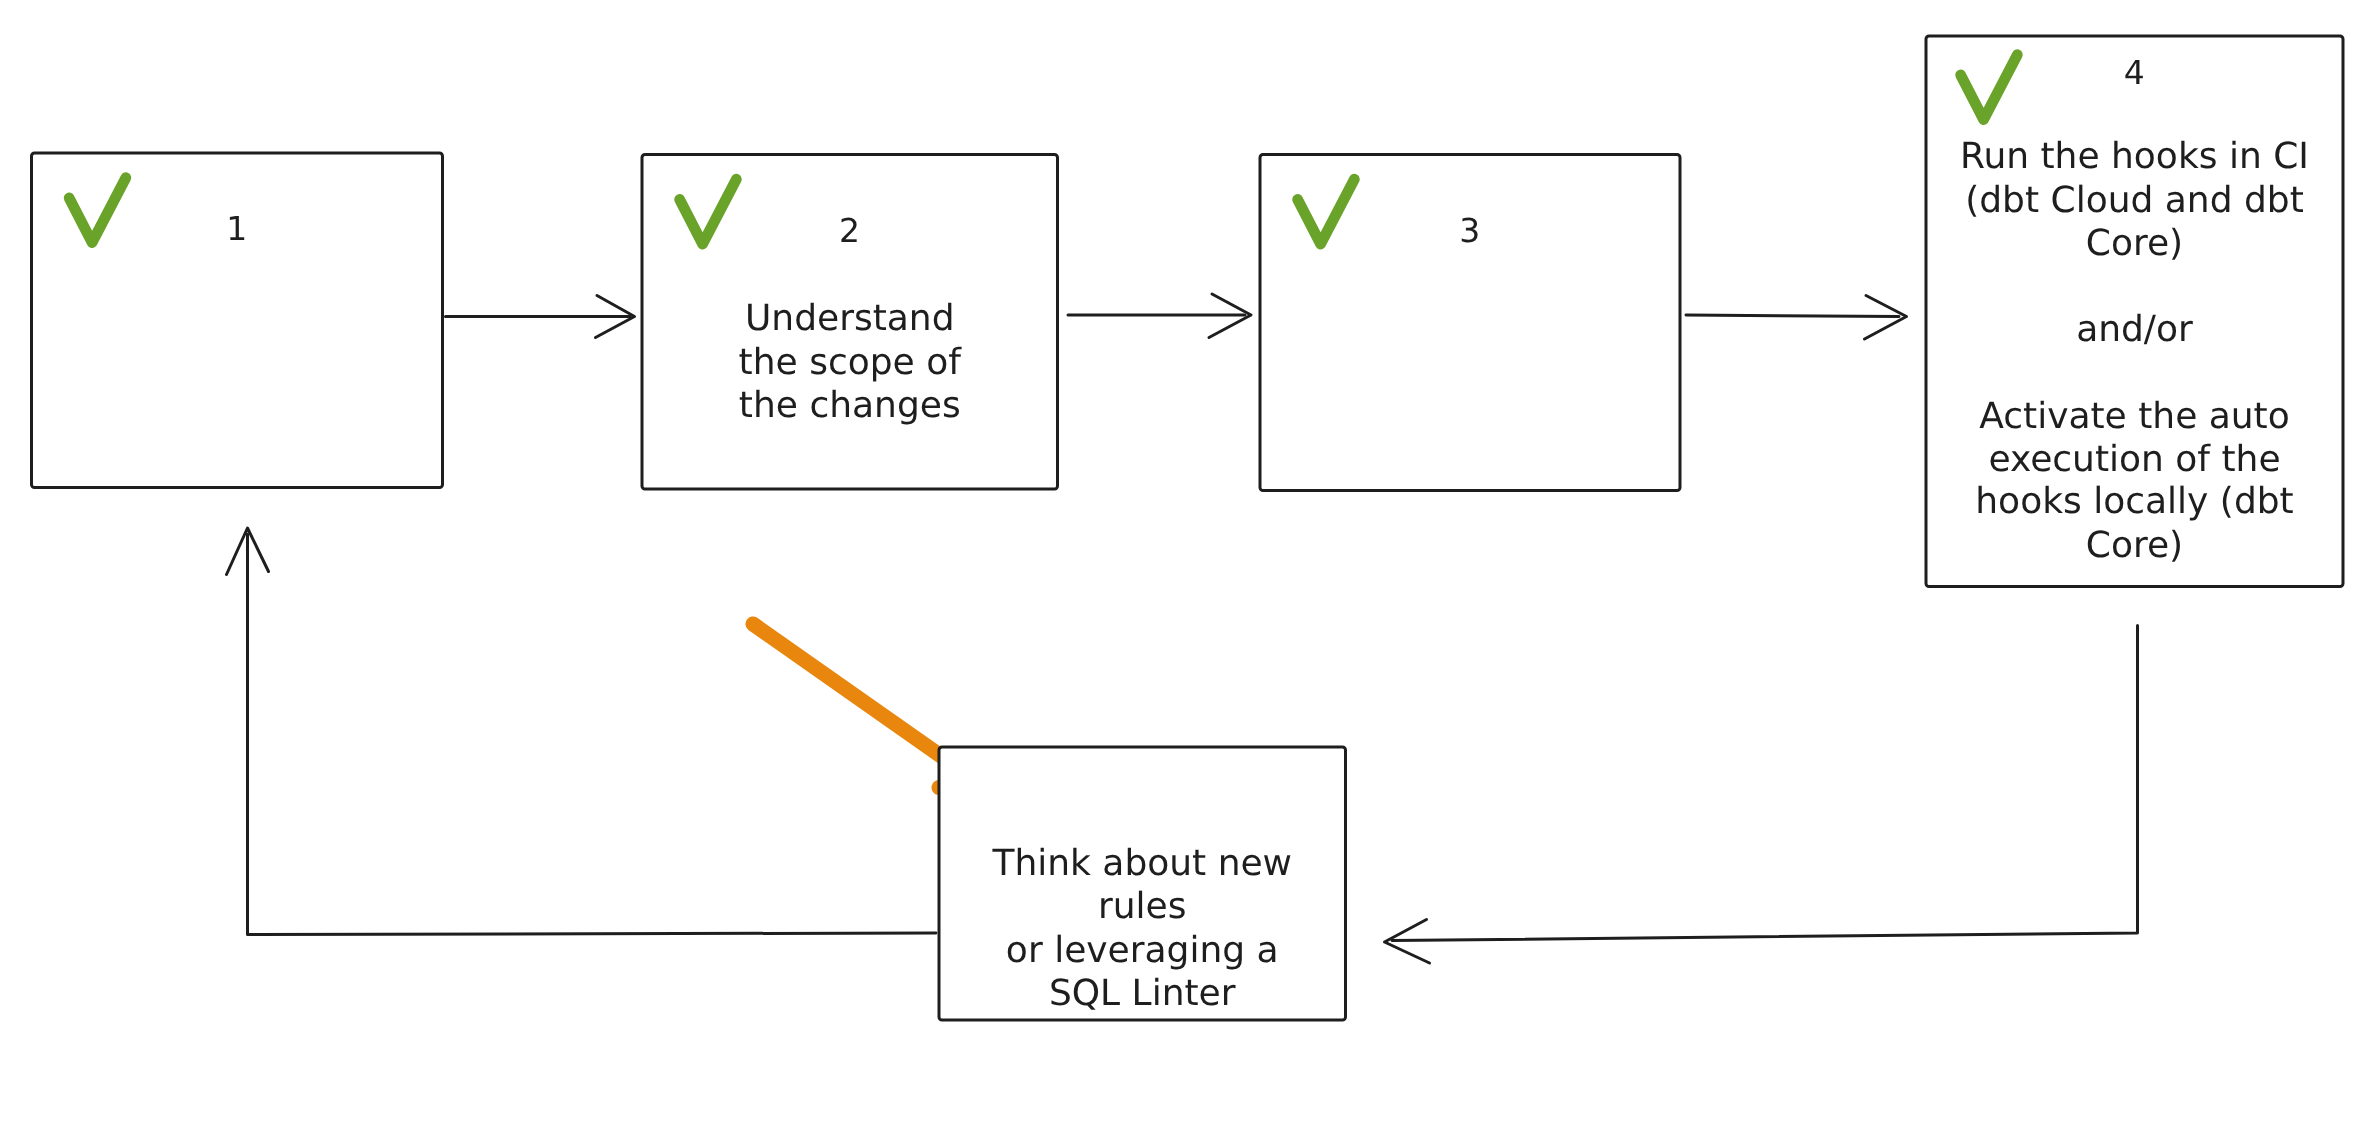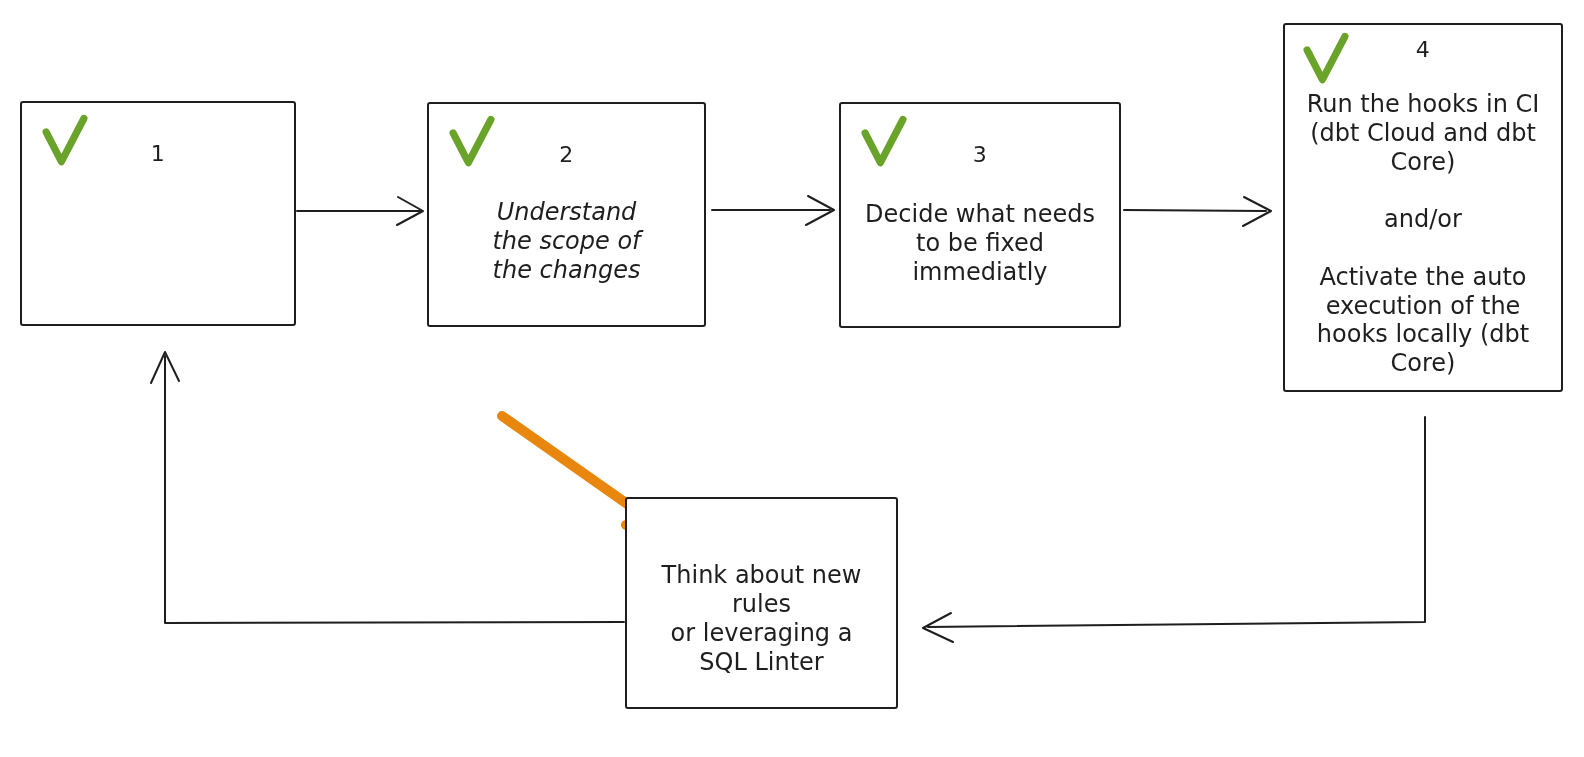--- a/index.html
+++ b/index.html
@@ -60,26 +60,26 @@
     text-align: center;
     white-space: pre-line;
     font-size: 24px;
     line-height: 29px;
   }
   
   #box1 { left: 20px;   top: 101px; width: 276px; height: 225px; }
   #box2 { left: 427px;  top: 102px; width: 279px; height: 225px; }
   #box3 { left: 839px;  top: 102px; width: 282px; height: 226px; }
   #box4 { left: 1283px; top: 23px;  width: 280px; height: 369px; }
-  #box5 { left: 625px;  top: 497px; width: 273px; height: 212px; }
+  #box5 { left: 625px;  top: 497px; width: 273px; height: 184px; }
   #box1 .num, #box2 .num, #box3 .num { top: 38px; }
   #box4 .num { top: 12px; }
   #box4 .check { top: 4px; left: 14px; }
   #box1 .txt { top: 96px; }
-  #box2 .txt { top: 94px; font-style: italic; }
+  #box2 .txt { top: 94px; }
   #box3 .txt { top: 96px; }
   #box4 .txt { top: 65px; line-height: 28.8px; }
   #box5 .txt { top: 62px; }
 </style>
 </head>
 <body>
 
 <div class="canvas">
 
   <svg class="arrow-layer" viewBox="0 0 1584 757">
@@ -124,23 +124,20 @@
     <div class="txt">Understand
 the scope of
 the changes</div>
   </div>
 
   <div class="box" id="box3">
     <svg class="check" viewBox="0 0 60 64">
       <polyline points="9,22 26,55 51,7"></polyline>
     </svg>
     <div class="num">3</div>
-    <div class="txt">Decide what needs
-to be fixed
-immediatly</div>
   </div>
 
   <div class="box" id="box4">
     <svg class="check" viewBox="0 0 60 64">
       <polyline points="9,22 26,55 51,7"></polyline>
     </svg>
     <div class="num">4</div>
     <div class="txt">Run the hooks in CI
 (dbt Cloud and dbt
 Core)

